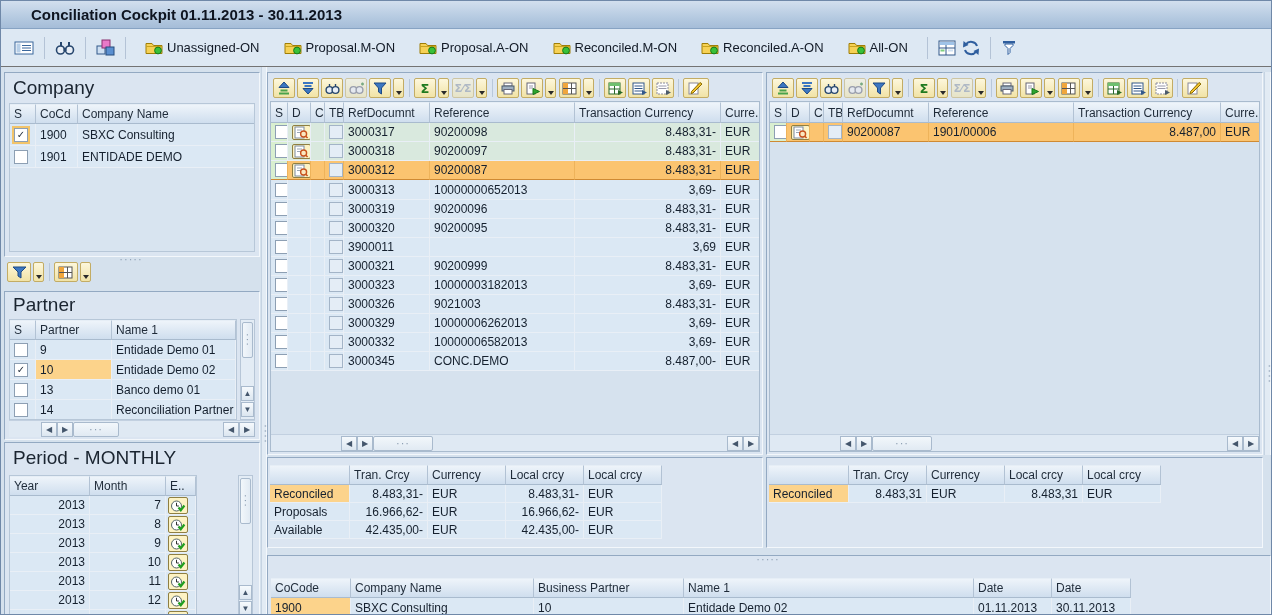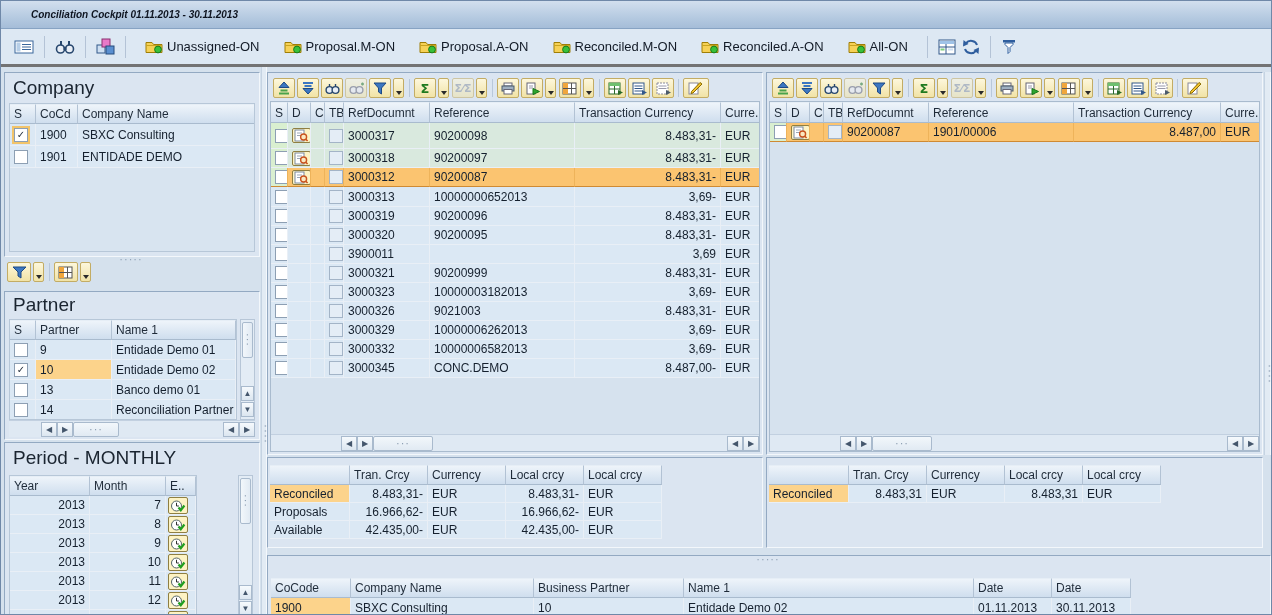--- a/index.html
+++ b/index.html
@@ -2,24 +2,24 @@
 <html><head>
 <meta charset="utf-8">
 <style>
   html,body{margin:0;padding:0;background:#9fb3c9;}
   #app{position:relative;width:1272px;height:615px;background:#d5e1ed;overflow:hidden;
        font-family:"Liberation Sans",sans-serif;color:#15202e;border:1px solid #6f88a8;box-sizing:border-box;}
   
   .titlebar{position:absolute;left:0;top:0;width:100%;height:28px;box-sizing:border-box;
     background:linear-gradient(180deg,#d2dfee 0%,#b8cce2 55%,#a5bdd8 100%);
     border-bottom:1px solid #87a3c3;display:flex;align-items:center;padding-left:30px;}
-  .title{font-size:10px;font-weight:bold;font-style:italic;color:#0e1420;}
+  .title{font-size:15px;font-weight:bold;color:#0e1420;}
   
   .toolbar{position:absolute;left:0;top:28px;width:100%;height:38px;box-sizing:border-box;
-    background:#dde8f3;border-bottom:3px solid #737373;display:flex;align-items:center;padding:0 10px;}
+    background:#dde8f3;border-bottom:1px solid #737373;display:flex;align-items:center;padding:0 10px;}
   .tsep{width:1px;height:22px;background:#b4c3d6;margin:0 7px;flex:0 0 auto;}
   .ticon{display:flex;align-items:center;justify-content:center;padding:2px 3px;cursor:default;}
   .tbtn{display:flex;align-items:center;gap:4px;padding:2px 5px;margin:0 7px;cursor:default;}
   .tbtn .lbl{font-size:13px;color:#121a26;white-space:nowrap;}
   
   .panel{position:absolute;background:#dbe5f1;border:1px solid;border-color:#93a9c2 #f3f7fb #f3f7fb #93a9c2;box-sizing:border-box;}
   .ptitle{font-size:19px;color:#1a2430;padding:4px 8px 2px;white-space:nowrap;}
   .tablearea{position:absolute;background:#d8e4f0;border:1px solid #b7c7d8;box-sizing:border-box;overflow:hidden;}
   
   table.sap{border-collapse:separate;border-spacing:0;table-layout:fixed;font-size:12px;}
@@ -525,21 +525,21 @@
             <tr style="height:21px">
           <th>S</th>
           <th>D</th>
           <th>C..</th>
           <th>TB</th>
           <th>RefDocumnt</th>
           <th>Reference</th>
           <th class="num">Transaction Currency</th>
           <th>Curre..</th>
         </tr>
-        <tr class="row-green" style="height:26px">
+        <tr class="row-green" style="height:19px">
           <td class="scell"><span class="cb"></span></td>
           <td><span class="docbtn"><svg width="15" height="13">
                     <use href="#docicon"></use>
                   </svg></span></td>
           <td></td>
           <td><span class="cb tb"></span></td>
           <td>3000317</td>
           <td>90200098</td>
           <td class="num">8.483,31-</td>
           <td>EUR</td>

